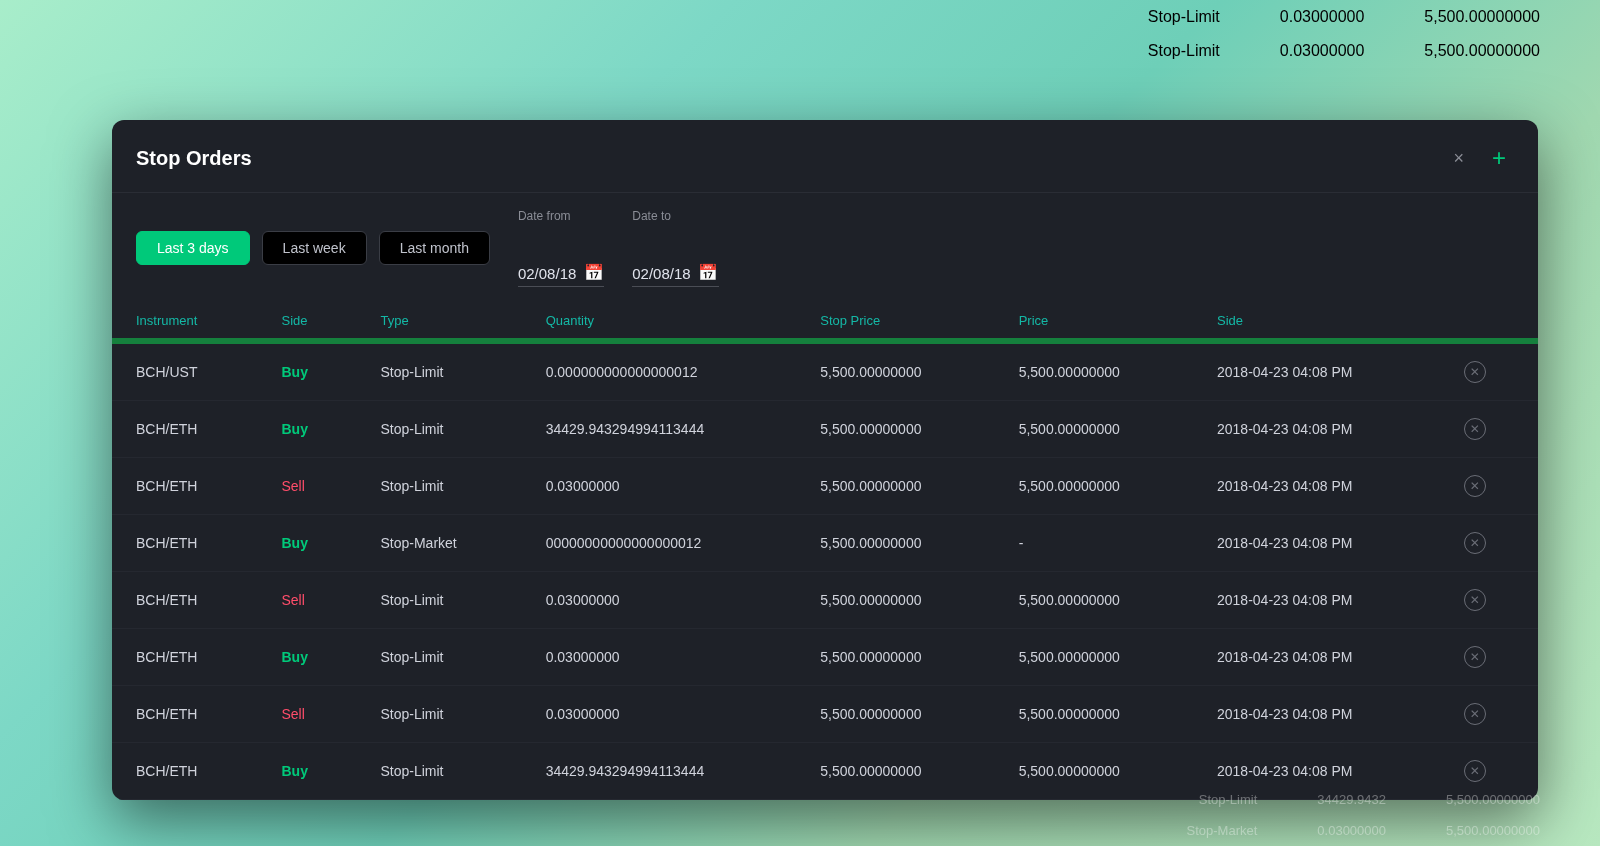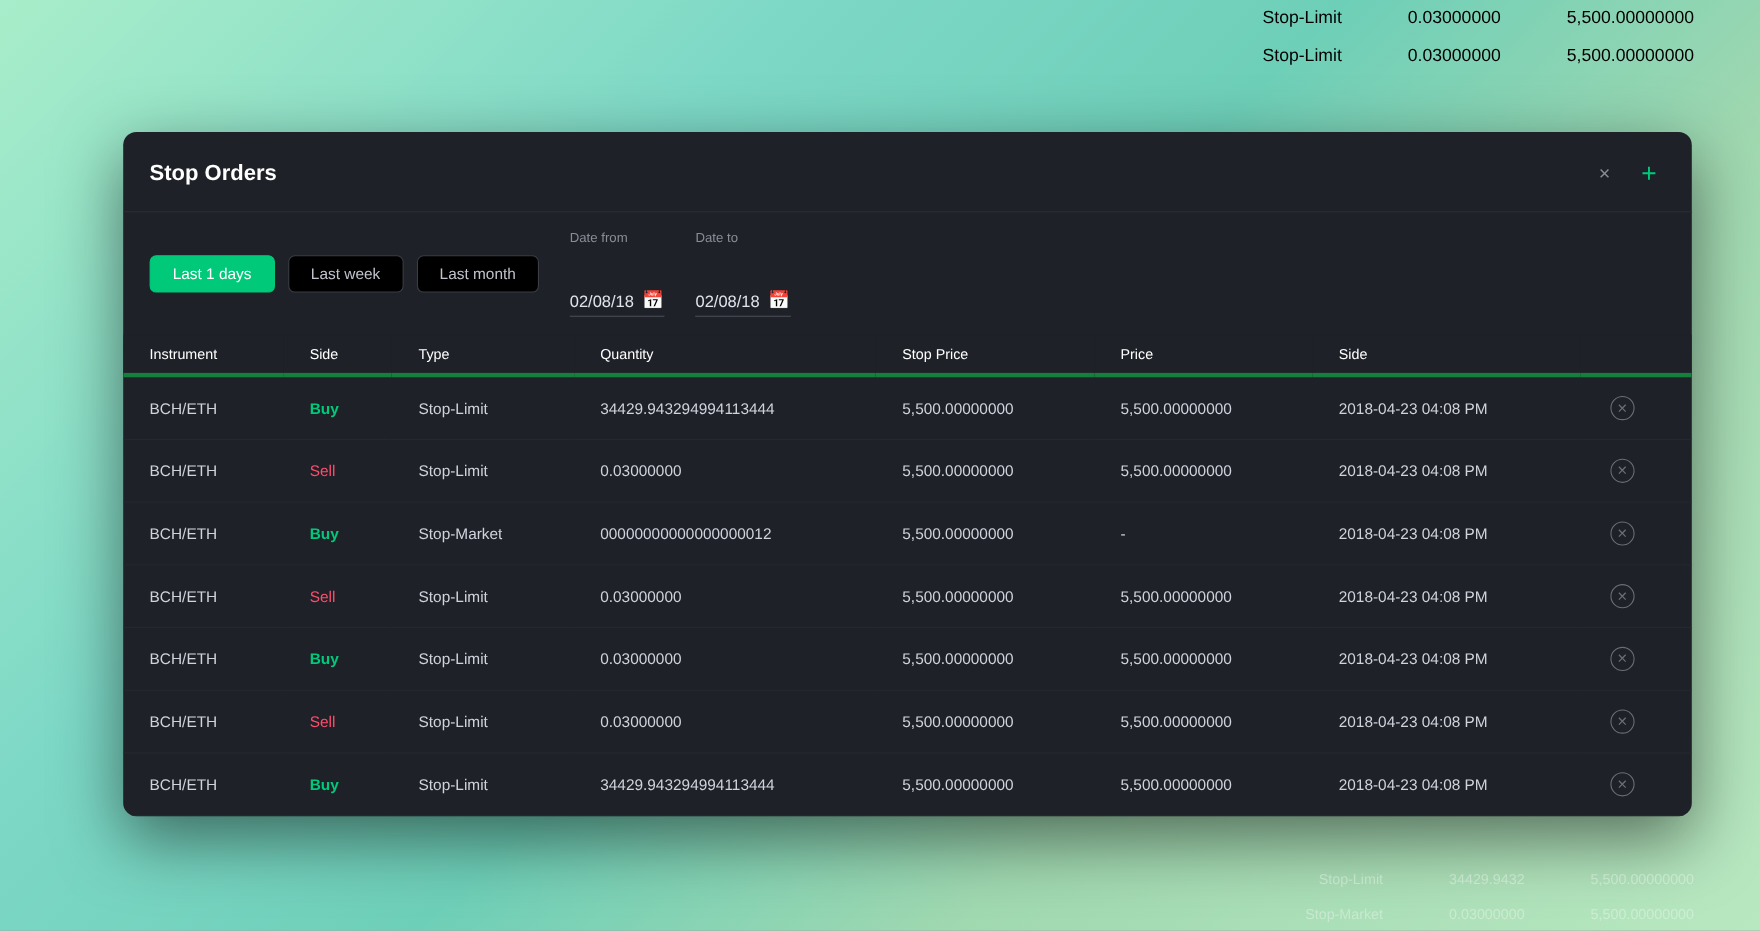--- a/index.html
+++ b/index.html
@@ -137,26 +137,26 @@
     table {
       width: 100%;
       border-collapse: collapse;
     }
 
     thead tr {
       background: #1e2128;
     }
 
     thead th {
-      color: #ffffff;
+      color: #14b8a6;
       font-size: 13px;
       font-weight: 500;
       padding: 10px 24px;
       text-align: left;
-      border-bottom: 4px solid #15803d;
+      border-bottom: 6px solid #15803d;
     }
 
     tbody tr {
       border-bottom: 1px solid #252830;
     }
 
     tbody td {
       padding: 14px 24px;
       font-size: 14px;
       color: #d0d3dc;
@@ -239,21 +239,21 @@
 
   <div class="modal-header">
     <span class="modal-title">Stop Orders</span>
     <div class="modal-header-actions">
       <button class="close-btn">×</button>
       <button class="plus-btn">+</button>
     </div>
   </div>
 
   <div class="filters-row">
-    <button class="filter-btn active">Last 1 days</button>
+    <button class="filter-btn active">Last 3 days</button>
     <button class="filter-btn">Last week</button>
     <button class="filter-btn">Last month</button>
 
     <div class="date-section">
       <div class="date-input-wrapper">
         <span class="date-label">Date from</span>
         <div class="date-input-row">
           <span class="date-value">02/08/18</span>
           <span class="calendar-icon">📅</span>
         </div>
@@ -279,20 +279,34 @@
           <th>Side</th>
           <th>Type</th>
           <th>Quantity</th>
           <th>Stop Price</th>
           <th>Price</th>
           <th>Side</th>
           <th></th>
         </tr>
       </thead>
       <tbody id="table-body">
+      <tr>
+      <td>BCH/UST</td>
+      <td><span class="side-buy">Buy</span></td>
+      <td>Stop-Limit</td>
+      <td>0.000000000000000012</td>
+      <td>5,500.00000000</td>
+      <td>5,500.00000000</td>
+      <td>2018-04-23 04:08 PM</td>
+      <td>
+        <button class="cancel-btn">
+          <div class="cancel-icon">✕</div>
+        </button>
+      </td>
+    </tr>
           <tr>
       <td>BCH/ETH</td>
       <td><span class="side-buy">Buy</span></td>
       <td>Stop-Limit</td>
       <td>34429.943294994113444</td>
       <td>5,500.00000000</td>
       <td>5,500.00000000</td>
       <td>2018-04-23 04:08 PM</td>
       <td>
         <button class="cancel-btn">

